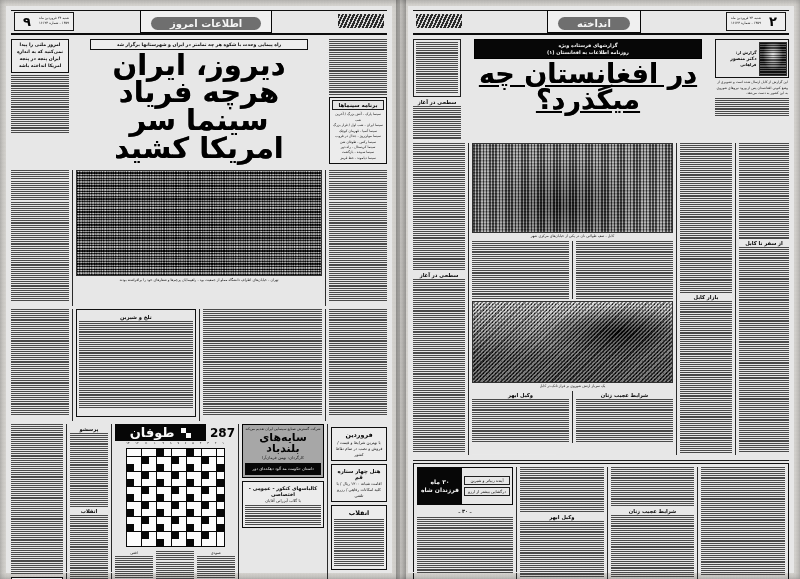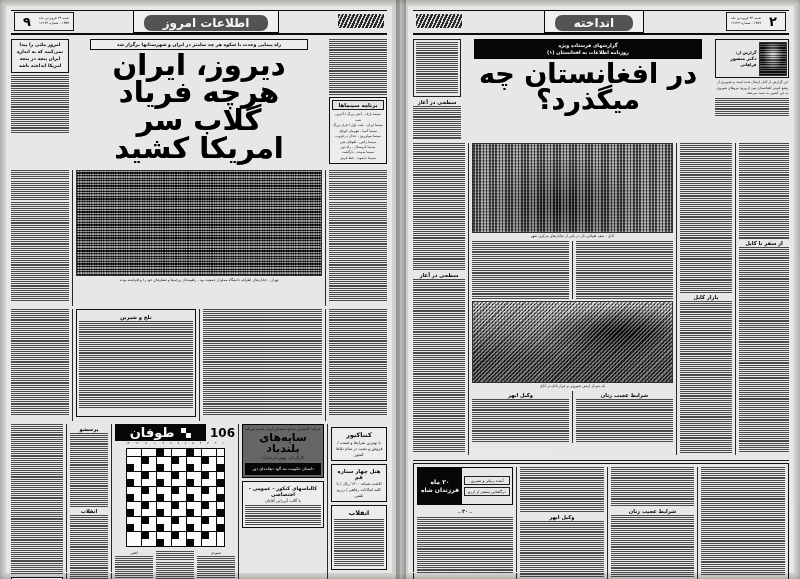--- a/index.html
+++ b/index.html
@@ -36,22 +36,22 @@
 
   
   .masthead{display:flex;align-items:center;justify-content:space-between;
             height:20px;padding:0 3px;gap:4px;}
   .pageno{font-size:13px;font-weight:bold;color:#111;min-width:16px;text-align:center;
           font-family:"DejaVu Sans",sans-serif;}
   .datestack{font-size:3.4px;line-height:1.35;color:#1a1a1a;white-space:nowrap;}
   .datecell{display:flex;align-items:center;gap:4px;border:1.1px solid #212121;
             padding:1px 4px;background:#e4e2dd;}
   .nameplate{border:1.6px solid #141414;background:#e6e4df;padding:1px 10px;}
-  .nameplate span{display:inline-block;background:#0369a1;color:#ece9e4;
-                  font-size:12px;font-weight:bold;padding:1px 19px;letter-spacing:.3px;
+  .nameplate span{display:inline-block;background:#8b5cf6;color:#ece9e4;
+                  font-size:10px;font-weight:bold;padding:1px 19px;letter-spacing:.3px;
                   border-radius:7px;}
   .logoblob{width:46px;height:14px;background:
       repeating-linear-gradient(115deg,#1c1c1c 0 2px,#cfccc6 2px 3.4px);
       opacity:.88;}
 
   
   .kicker{border:1.2px solid #1c1c1c;text-align:center;font-size:4.6px;
           padding:1.6px 4px;color:#141414;background:#e3e1dc;font-weight:bold;}
   .kicker-inv{background:#141414;color:#efece7;border:1.2px solid #000;
               text-align:center;font-size:4.9px;line-height:1.5;padding:1.6px 4px;
@@ -127,21 +127,21 @@
   .cw-grid div.blk{background:#141414;}
   .cw-nums{display:flex;justify-content:space-between;font-size:3px;color:#222;padding:0 1px 1px;}
 
   
   .ad{border:1.4px solid #1a1a1a;padding:2px;margin:3px 0;background:#e2e0db;}
   .ad-title{font-size:6.4px;font-weight:bold;text-align:center;color:#111;padding:1px 0;}
   .ad-sub{font-size:4px;text-align:center;color:#1e1e1e;line-height:1.5;}
   .ad-inv{background:#141414;color:#efece7;text-align:center;padding:2px;}
   .ad-inv .ad-title{color:#efece7;font-size:9px;}
   .ad-inv .ad-sub{color:#ddd9d2;}
-  .film-ad{border:1.6px solid #111;background:#a16207;}
+  .film-ad{border:1.6px solid #111;background:#a3a3a3;}
   .film-title{font-size:11px;font-weight:bold;text-align:center;color:#101010;
               letter-spacing:-.5px;line-height:1;padding:1px 0;}
 
   .hdrbox{border:1.3px solid #1b1b1b;padding:2px 3px;background:#e3e1dc;}
   .hdrbox .t{font-size:4.6px;font-weight:bold;text-align:center;color:#111;line-height:1.5;}
 
   .smallcap{font-size:3.6px;color:#222;text-align:center;line-height:1.4;}
   .vline{width:1px;background:#35332f;}
   .grow{flex:1;}
 </style>
@@ -178,21 +178,21 @@
     <div style="display:flex;gap:3px;padding:2px 5px 0;align-items:flex-start;">
 
       <div style="width:48px;order:3;">
         <div class="boxed" style="padding:2px;">
           <div class="txt tiny" style="height:52px;"></div>
         </div>
         <div class="subhead">سطحی در آغاز</div>
         <div class="txt tiny" style="height:34px;"></div>
       </div>
 
-      <div style="flex:1;order:2;">
+      <div style="flex:1;order:2;text-decoration:underline;">
         <div class="kicker-inv" style="margin:0 auto 2px;width:88%;">
           <span>گزارشهای فرستاده ویژه</span><br>
           <span>روزنامه اطلاعات به افغانستان (۱)</span>
         </div>
         <div class="hl" id="hl-right">در افغانستان چه میگذرد؟</div>
       </div>
 
       <div style="width:74px;order:1;">
         <div class="box" style="padding:1.5px;display:flex;gap:2px;align-items:stretch;height:34px;">
           <div class="photo portrait" style="width:26px;">
@@ -341,21 +341,21 @@
             <li style="font-size:3.4px;line-height:1.6;color:#191919;text-align:center;">سینما سپیده - بازگشت</li>
             <li style="font-size:3.4px;line-height:1.6;color:#191919;text-align:center;">سینما دیاموند - خط قرمز</li>
           </ul>
         </div>
       </div>
 
       <div style="flex:1;">
         <div class="kicker">راه پیمایی وحدت با شکوه هر چه تمامتر در ایران و شهرستانها برگزار شد</div>
         <div class="hl" id="hl-left" style="padding-top:2px;">
           <div>دیروز، ایران هرچه فریاد</div>
-          <div>گلاب سر امریکا کشید</div>
+          <div>سینما سر امریکا کشید</div>
         </div>
       </div>
 
       <div style="width:58px;">
         <div class="hdrbox">
           <div class="t">
             امروز ملتی را پیدا نمی‌کنید که به اندازه ایران پنجه در پنجه امریکا انداخته باشد
           </div>
         </div>
         <div class="txt tiny" style="height:58px;margin-top:2px;"></div>
@@ -397,21 +397,21 @@
       <div class="vline"></div>
       <div class="col" style="width:58px;">
         <div class="txt tiny" style="height:106px;"></div>
       </div>
     </div>
 
     <div style="display:flex;gap:3px;padding:3px 5px 4px;height:196px;">
 
       <div class="col" style="width:56px;">
         <div class="ad">
-          <div class="ad-title">کنتاکتور</div>
+          <div class="ad-title">فروردین</div>
           <div class="ad-sub">با بهترین شرایط و قیمت / فروش و نصب در تمام نقاط کشور</div>
         </div>
         <div class="ad">
           <div class="ad-title" style="font-size:5.4px;">هتل چهار ستاره قم</div>
           <div class="ad-sub">اقامت شبانه ۱۲۰۰ ریال / با کلیه امکانات رفاهی / رزرو تلفنی</div>
         </div>
         <div class="ad">
           <div class="ad-title">انقلاب</div>
           <div class="txt tiny" style="height:48px;margin-top:1px;"></div>
         </div>
@@ -432,21 +432,21 @@
         <div class="ad" style="margin-top:3px;">
           <div class="ad-title" style="font-size:5px;">کالباسهای کنکور - عمومی - اختصاصی</div>
           <div class="ad-sub">با گلاب آبزرانی آقایان</div>
           <div class="txt tiny" style="height:20px;margin-top:1px;"></div>
         </div>
       </div>
       <div class="vline"></div>
 
       <div class="col" style="width:120px;">
         <div class="cw-banner">
-          <span class="cw-num">106</span>
+          <span class="cw-num">287</span>
           <span class="cw-title">
             <span class="cw-checker">
               <i class="b"></i>
                 <i></i>
                 <i></i>
                 <i class="b"></i>
             </span>
             <span>طوفان</span>
           </span>
         </div>

